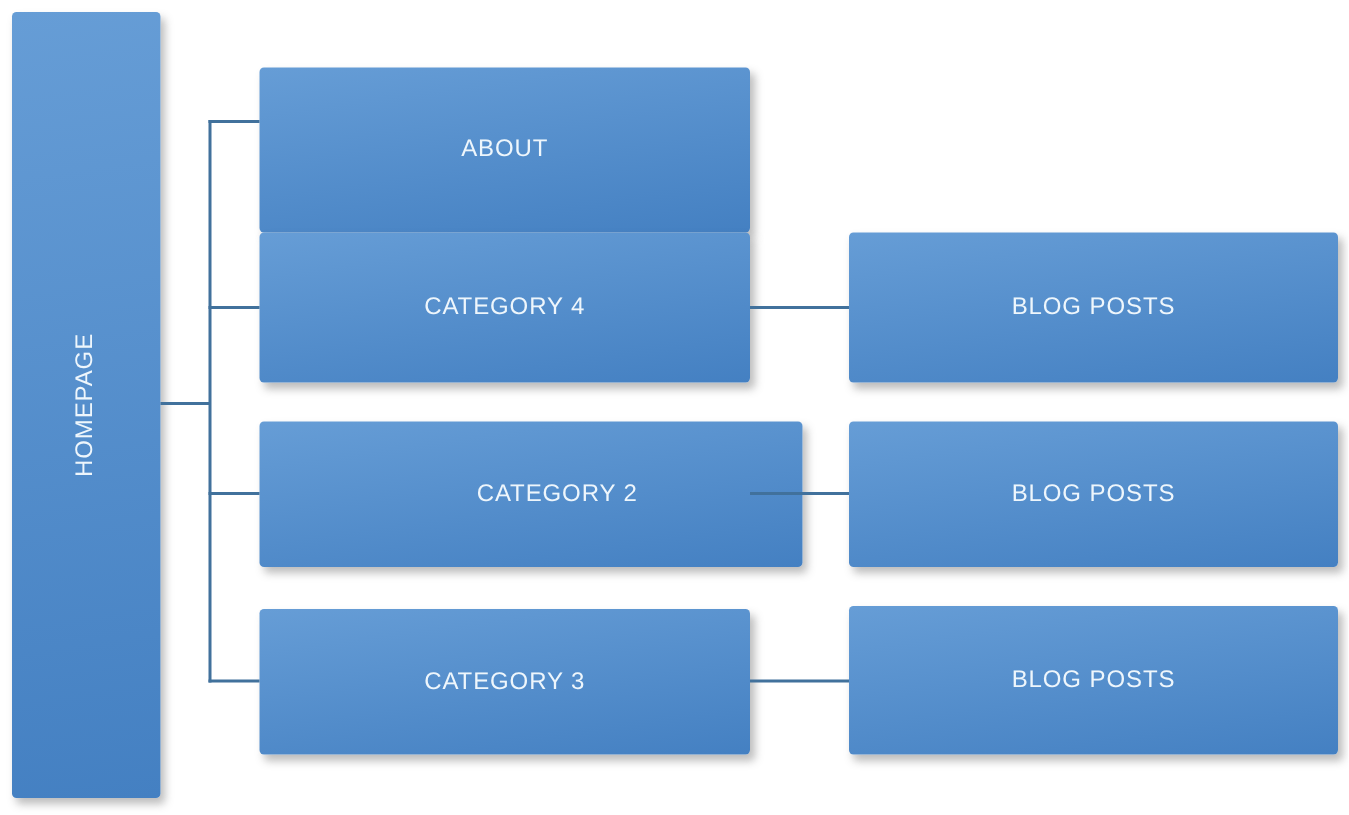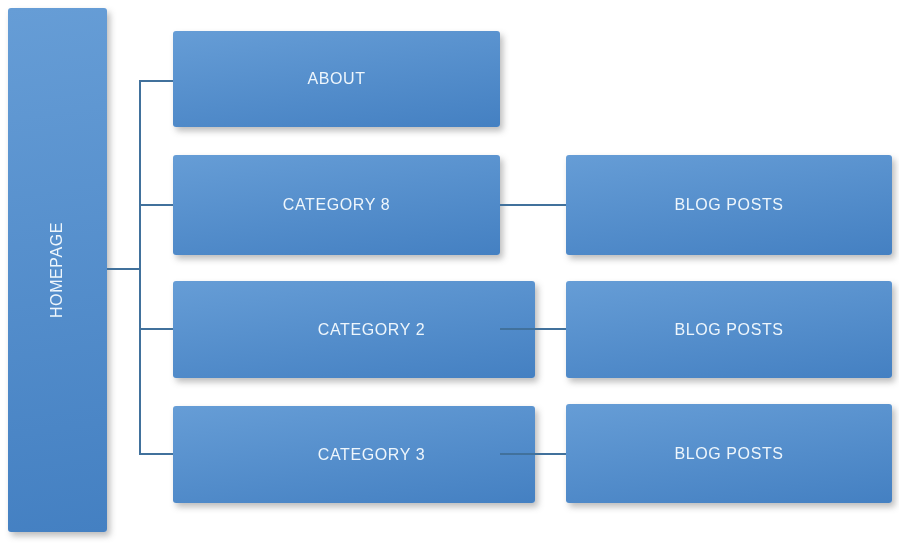--- a/index.html
+++ b/index.html
@@ -27,24 +27,24 @@
     font-size:16px;
     letter-spacing:0.6px;
     text-align:center;
   }
   .node .label{white-space:nowrap;}
   .vlabel{transform:rotate(-90deg);white-space:nowrap;}
   .connector{position:absolute;background:var(--connector);}
 
   
   #node-homepage   {left:8px;  top:8px;   width:99px;  height:524px;}
-  #node-about      {left:173px;top:31px;  width:327px; height:96px;}
+  #node-about      {left:173px;top:45px;  width:327px; height:110px;}
   #node-category1  {left:173px;top:155px; width:327px; height:100px;}
   #node-category2  {left:173px;top:281px; width:327px; height:97px;padding-left:35px;}
-  #node-category3  {left:173px;top:406px; width:327px; height:97px;padding-left:35px;}
+  #node-category3  {left:173px;top:406px; width:327px; height:97px;}
   #node-blogposts1 {left:566px;top:155px; width:326px; height:100px;}
   #node-blogposts2 {left:566px;top:281px; width:326px; height:97px;}
   #node-blogposts3 {left:566px;top:404px; width:326px; height:99px;}
 
   
   #edge-homepage-spine{left:107px;top:268px;width:33px;height:2px;}
   #edge-spine         {left:139px;top:80px; width:2px; height:375px;}
   #edge-spine-about   {left:139px;top:80px; width:34px;height:2px;}
   #edge-spine-cat1    {left:139px;top:204px;width:34px;height:2px;}
   #edge-spine-cat2    {left:139px;top:328px;width:34px;height:2px;}
@@ -59,21 +59,21 @@
 <div class="canvas">
 
   <div class="node" id="node-homepage">
     <span class="vlabel">HOMEPAGE</span>
   </div>
 
   <div class="node" id="node-about">
     <span class="label">ABOUT</span>
   </div>
   <div class="node" id="node-category1">
-    <span class="label">CATEGORY 8</span>
+    <span class="label">CATEGORY 4</span>
   </div>
   <div class="node" id="node-category2">
     <span class="label">CATEGORY 2</span>
   </div>
   <div class="node" id="node-category3">
     <span class="label">CATEGORY 3</span>
   </div>
 
   <div class="node" id="node-blogposts1">
     <span class="label">BLOG POSTS</span>

